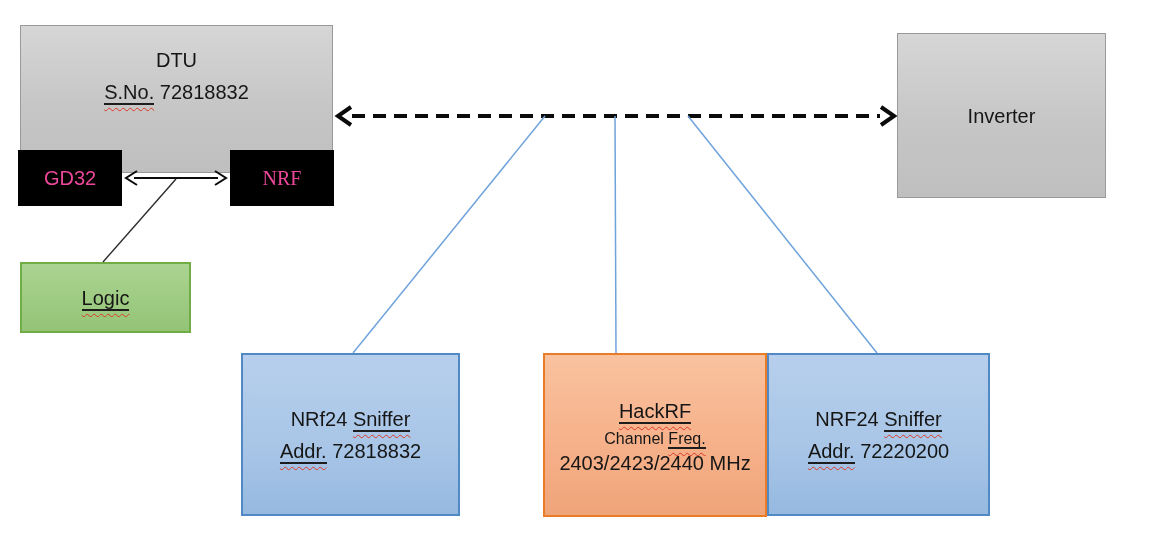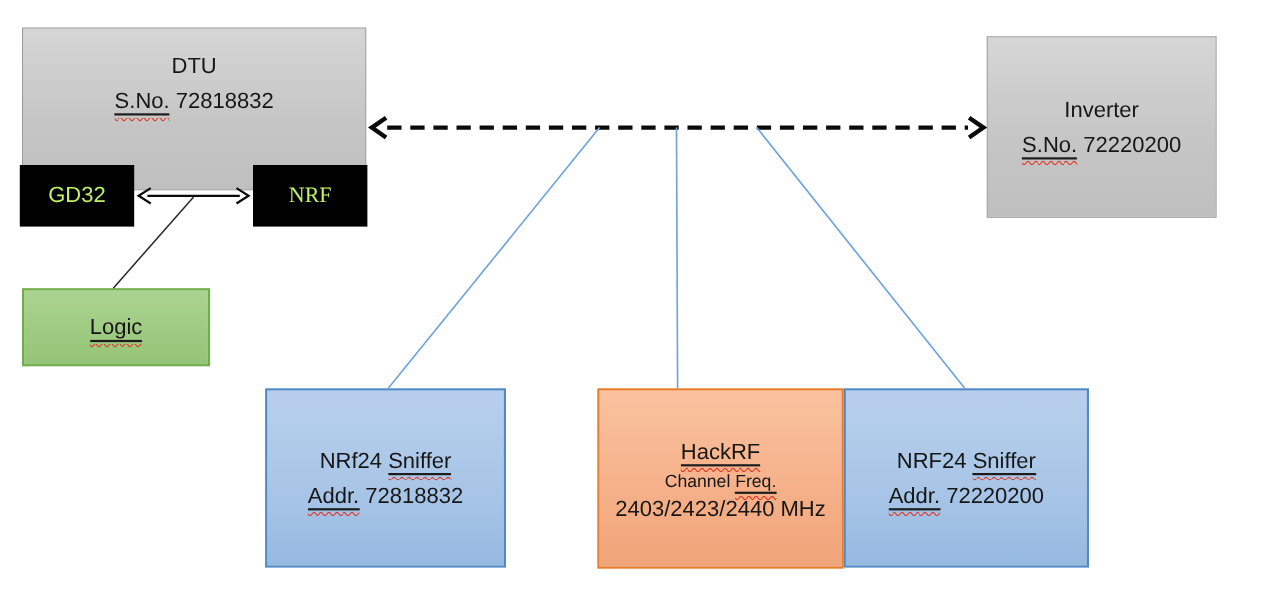--- a/index.html
+++ b/index.html
@@ -31,21 +31,21 @@
     justify-content: center;
     text-align: center;
   }
   .gray {
     background: linear-gradient(180deg, #d6d6d6 0%, #c6c6c6 55%, #bfbfbf 100%);
     border: 1px solid #9a9a9a;
     z-index: 1;
   }
   .black {
     background: #000000;
-    color: #bef264;
+    color: #ec4899;
     z-index: 3;
   }
   .green {
     background: linear-gradient(180deg, #abd391 0%, #9ecb82 55%, #94c477 100%);
     border: 2px solid #70ad47;
     z-index: 2;
   }
   .blue {
     background: linear-gradient(180deg, #b7cfec 0%, #a9c6e7 55%, #96b9e0 100%);
     border: 2px solid #5189c5;
@@ -119,21 +119,20 @@
   <div class="box black nrf t20">
     <div>NRF</div>
   </div>
 
   <div class="box green logic t20">
     <div><span class="ms">Logic</span></div>
   </div>
 
   <div class="box gray inverter t20">
     <div>Inverter</div>
-    <div><span class="ms">S.No.</span> <span>72220200</span></div>
   </div>
 
   <div class="box blue sniffL t20">
     <div><span>NRf24</span> <span class="ms">Sniffer</span></div>
     <div><span class="ms">Addr.</span> <span>72818832</span></div>
   </div>
 
   <div class="box orange hackrf">
     <div class="t20"><span class="ms">HackRF</span></div>
     <div class="t15"><span>Channel</span> <span class="ms">Freq.</span></div>

